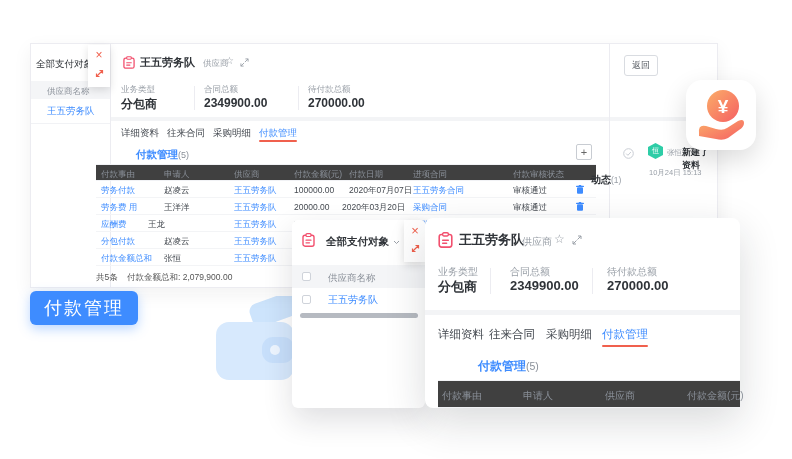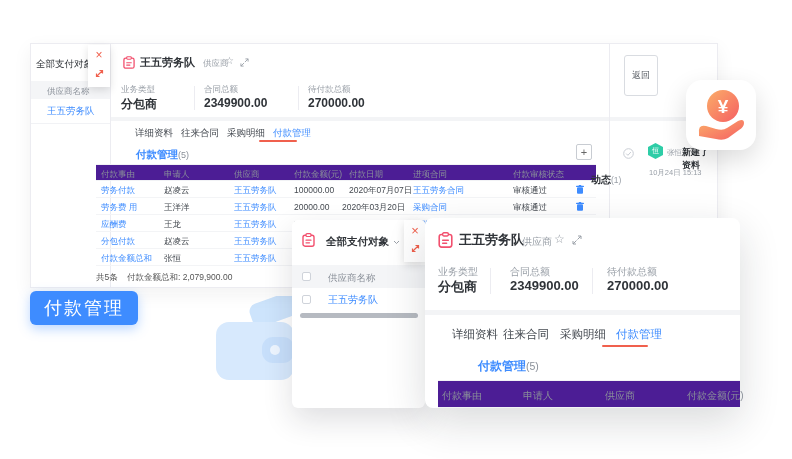--- a/index.html
+++ b/index.html
@@ -14,40 +14,40 @@
   .lp-band { left:0; top:37px; width:79px; height:18px; background:#f4f5f7; }
   .lp-band span { position:absolute; left:16px; top:5px; font-size:8.5px; color:#8a9099; }
   .lp-link { left:16px; top:61px; font-size:9.5px; color:#3e8cff; white-space:nowrap; }
   .lp-div { left:0; top:79px; width:79px; border-top:1px solid #f1f2f5; }
   .ctrl-tile { width:22px; background:#fff; box-shadow:0 3px 8px rgba(0,0,0,.13);
     display:flex; flex-direction:column; align-items:center; z-index:3; }
   .x-red { color:#f0604d; font-size:12px; line-height:14px; cursor:default; }
   .win-title { font-weight:bold; color:#2f3338; white-space:nowrap; }
   .tag { color:#9aa0a8; white-space:nowrap; }
   .btn-back { border:1px solid #d9dce1; border-radius:3px; background:#fff; color:#555a61;
-    font-size:9px; padding:14px 7px; line-height:11px; }
+    font-size:9px; padding:4px 7px; line-height:11px; }
   .btn-group { display:flex; background:#f0604d; border-radius:3px; overflow:hidden; }
   .btn-group .b { color:#fff; font-size:9px; padding:2px 7px; line-height:11px;
     border-left:1px solid rgba(255,255,255,.35); white-space:nowrap; }
   .btn-group .b:first-child { border-left:none; }
   .stat-l { font-size:8.5px; color:#9aa0a8; white-space:nowrap; }
   .stat-v { font-size:12px; font-weight:bold; color:#2f3338; white-space:nowrap; }
   .vdiv { border-left:1px solid #ececf1; width:0; }
   .hband { background:#f3f4f6; }
-  .tab { font-size:9.5px; color:#454a51; white-space:nowrap;margin-left:14px; }
+  .tab { font-size:9.5px; color:#454a51; white-space:nowrap; }
   .tab.active { color:#3e8cff; }
   .underline { height:2px; background:#f0604d; border-radius:1px; }
   .sec-title { font-size:10.5px; font-weight:bold; color:#3e8cff; white-space:nowrap;margin-left:40px; }
   .sec-title .cnt { font-weight:normal; color:#8a9099; font-size:9px; }
   .addbox { width:16px; height:16px; border:1px solid #c8ccd2; border-radius:2px;
     color:#666; font-size:11px; text-align:center; line-height:14px; background:#fff; }
   .th { font-size:8.5px; color:#8a9099; white-space:nowrap; }
   .td { font-size:8.5px; color:#454a51; white-space:nowrap; }
   .td.link { color:#3e8cff; }
-  .thead-band { background:#4c1d95; border-top:1px solid #f1f2f5; border-bottom:1px solid #f1f2f5; }
+  .thead-band { background:#404040; border-top:1px solid #f1f2f5; border-bottom:1px solid #f1f2f5; }
   .trow { border-bottom:1px solid #f3f4f6; }
   .chk { width:9px; height:9px; border:1px solid #cfd3da; border-radius:2px; background:#fff; }
   .hex { width:15px; height:16px; background:#2ecda7; color:#fff; font-size:7px; text-align:center;
     line-height:16px; clip-path:polygon(50% 0,100% 25%,100% 75%,50% 100%,0 75%,0 25%); }
   .feed-t { font-size:10px; font-weight:bold; color:#2f3338; }
   .feed-t .cnt { font-weight:normal; color:#9aa0a8; font-size:8.5px; }
   .badge { background:#3e8cff; border-radius:6px; color:#fff; text-align:center;
     box-shadow:0 4px 12px rgba(62,140,255,.35); z-index:7; }
   #ycard { left:686px; top:80px; width:70px; height:70px; border-radius:16px; background:#fff;
     box-shadow:0 10px 26px rgba(0,0,0,.14); z-index:3; }
@@ -170,21 +170,21 @@
     <span class="abs" style="left:480px;top:4px;">
         <svg width="8" height="9" viewBox="0 0 8 9">
           <rect x="1" y="2.2" width="6" height="6.5" rx="1" fill="#3e8cff"></rect>
           <rect x="0" y="0.8" width="8" height="1.2" rx="0.6" fill="#3e8cff"></rect>
           <rect x="2.8" y="0" width="2.4" height="1" fill="#3e8cff"></rect>
         </svg>
       </span>
   </div>
   <div class="abs trow" style="left:65px; top:171px; width:500px; height:17px;">
     <span class="abs td link" style="left:5px;  top:4px;">应酬费</span>
-    <span class="abs td" style="left:68px; top:4px;">王龙</span>
+    <span class="abs td" style="left:52px; top:4px;">王龙</span>
     <span class="abs td link" style="left:138px;top:4px;">王五劳务队</span>
     <span class="abs td" style="left:198px;top:4px;">50000.00</span>
     <span class="abs td" style="left:253px;top:4px;">2020年01月03日</span>
     <span class="abs td link" style="left:317px;top:4px;">采购合同</span>
     <span class="abs td" style="left:417px;top:4px;">审核通过</span>
     <span class="abs" style="left:480px;top:4px;">
         <svg width="8" height="9" viewBox="0 0 8 9">
           <rect x="1" y="2.2" width="6" height="6.5" rx="1" fill="#3e8cff"></rect>
           <rect x="0" y="0.8" width="8" height="1.2" rx="0.6" fill="#3e8cff"></rect>
           <rect x="2.8" y="0" width="2.4" height="1" fill="#3e8cff"></rect>

